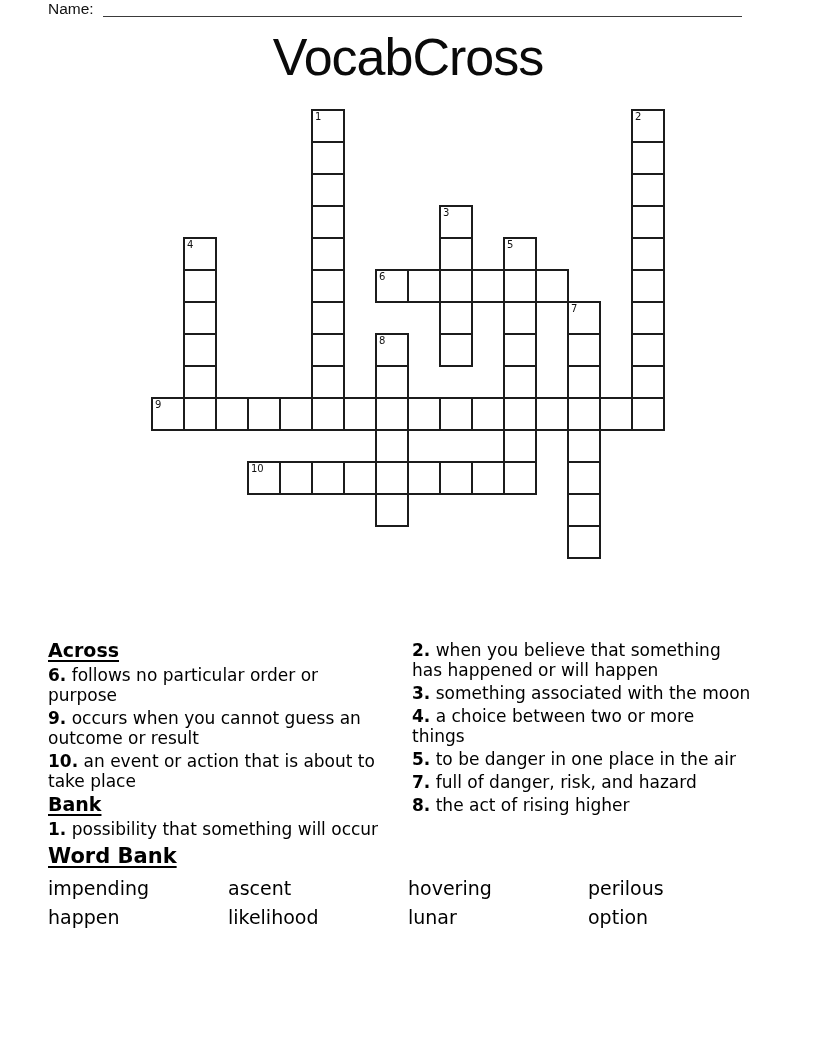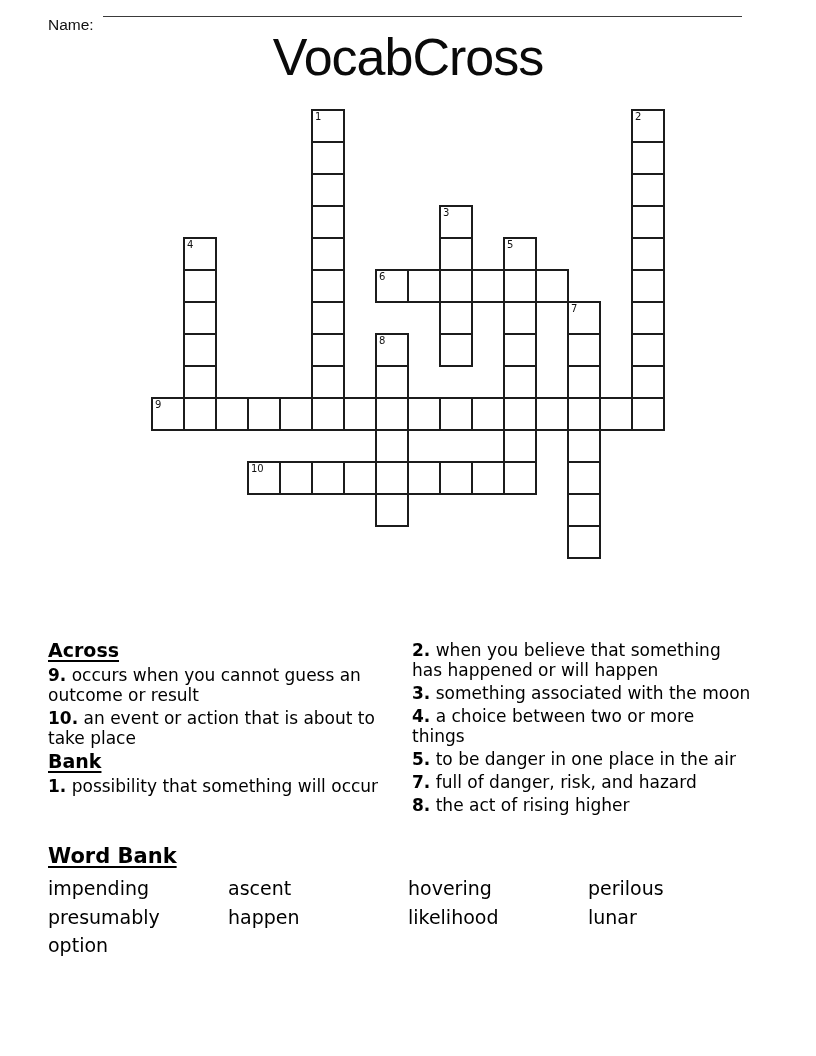--- a/index.html
+++ b/index.html
@@ -9,21 +9,21 @@
     height: 1056px;
     background: #ffffff;
     font-family: "DejaVu Sans", sans-serif;
     color: #000;
     overflow: hidden;
   }
 
   
   .name-label {
     position: absolute;
-    left: 48px; top: 16px;
+    left: 48px; top: 0px;
     font: 400 15.5px/18px "Liberation Sans", sans-serif;
     color: #111;
   }
   .name-line {
     position: absolute;
     left: 103px; top: 0px;
     width: 639px; height: 16px;
     border-bottom: 1.7px solid #3a3a3a;
   }
 
@@ -202,20 +202,22 @@
       <div class="cell" style="left: 127px; top: 351px;"></div>
       <div class="cell" style="left: 159px; top: 351px;"></div>
       <div class="cell" style="left: 191px; top: 351px;"></div>
       <div class="cell" style="left: 255px; top: 351px;"></div>
       <div class="cell" style="left: 287px; top: 351px;"></div>
       <div class="cell" style="left: 319px; top: 351px;"></div>
     </div>
 
   <div class="clues-col clues-left">
     <h2>Across</h2>
+    <p class="clue"><b>6.</b> <span class="ct">follows no particular order or
+purpose</span></p>
     <p class="clue"><b>9.</b> <span class="ct">occurs when you cannot guess an
 outcome or result</span></p>
     <p class="clue"><b>10.</b> <span class="ct">an event or action that is about to
 take place</span></p>
     <h2>Bank</h2>
     <p class="clue"><b>1.</b> <span class="ct">possibility that something will occur</span></p>
   </div>
 
   <div class="clues-col clues-right">
     <p class="clue"><b>2.</b> <span class="ct">when you believe that something
@@ -228,21 +230,20 @@
     <p class="clue"><b>8.</b> <span class="ct">the act of rising higher</span></p>
   </div>
 
   <div class="word-bank">
     <h2>Word Bank</h2>
     <div class="wb-grid">
       <div class="wb-word">impending</div>
       <div class="wb-word">ascent</div>
       <div class="wb-word">hovering</div>
       <div class="wb-word">perilous</div>
-      <div class="wb-word">presumably</div>
       <div class="wb-word">happen</div>
       <div class="wb-word">likelihood</div>
       <div class="wb-word">lunar</div>
       <div class="wb-word">option</div>
     </div>
   </div>
 
 </div>
 
 </body></html>

